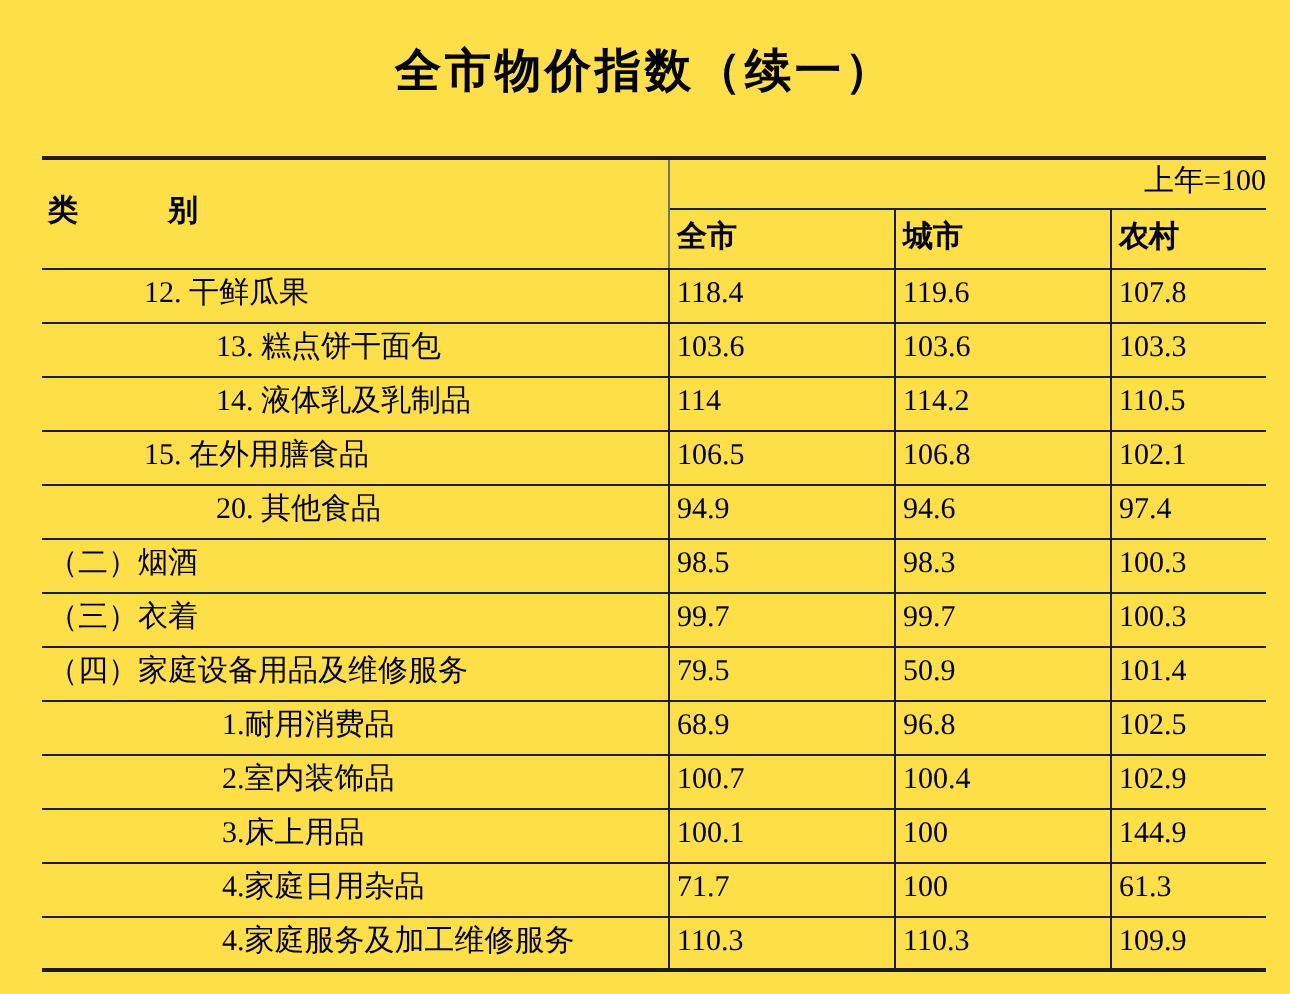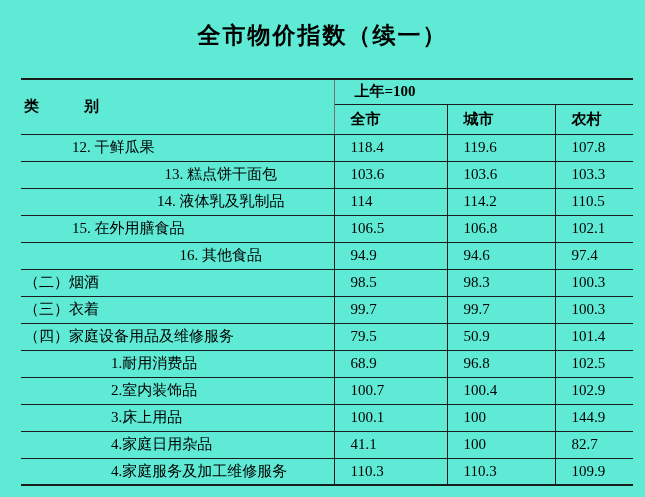--- a/index.html
+++ b/index.html
@@ -9,21 +9,21 @@
     height: 497px;
     background: #ffffff;
     color: #000000;
     font-family: "Liberation Serif", "DejaVu Serif", serif;
   }
   .page {
     position: relative;
     width: 645px;
     height: 497px;
     overflow: hidden;
-    background: #5eead4;
+    background: #fde047;
   }
   .title {
     position: absolute;
     top: 20px;
     left: 0;
     width: 645px;
     margin: 0;
     text-align: center;
     font-size: 23px;
     font-weight: bold;
@@ -55,33 +55,34 @@
   }
   tr.hr1 { height: 25px; }
   tr.hr2 { height: 30px; }
   tbody tr { height: 27px; }
   td.cat {
     padding-left: 3px;
     font-weight: bold;
     border-right: 1px solid #737373;
   }
   td.base {
-    padding-left: 20px;
-    font-weight: bold;
+    padding-left: 8px;
+    font-weight: normal;
     border-bottom: 1px solid #1c1c1c;
+    text-align: right;
   }
   td.val {
     border-left: 1px solid #1c1c1c;
-    padding-left: 16px;
+    padding-left: 4px;
     margin-top: 20px;
   }
   td.hb { font-weight: bold; }
   td.lbl { padding-left: 3px; }
   td.ind-a { padding-left: 51px; }  
-  td.ind-b { padding-left: 87px; text-align: center; }  
+  td.ind-b { padding-left: 87px; }  
   td.ind-c { padding-left: 90px; }  
 </style>
 </head>
 <body>
 
 <div class="page">
   <h1 class="title">全市物价指数（续一）</h1>
 
   <table class="price-table">
     <colgroup>
@@ -120,21 +121,21 @@
         <td class="val">114.2</td>
         <td class="val">110.5</td>
       </tr>
       <tr>
         <td class="lbl ind-a">15. 在外用膳食品</td>
         <td class="val">106.5</td>
         <td class="val">106.8</td>
         <td class="val">102.1</td>
       </tr>
       <tr>
-        <td class="lbl ind-b">16. 其他食品</td>
+        <td class="lbl ind-b">20. 其他食品</td>
         <td class="val">94.9</td>
         <td class="val">94.6</td>
         <td class="val">97.4</td>
       </tr>
       <tr>
         <td class="lbl">（二）烟酒</td>
         <td class="val">98.5</td>
         <td class="val">98.3</td>
         <td class="val">100.3</td>
       </tr>
@@ -163,23 +164,23 @@
         <td class="val">102.9</td>
       </tr>
       <tr>
         <td class="lbl ind-c">3.床上用品</td>
         <td class="val">100.1</td>
         <td class="val">100</td>
         <td class="val">144.9</td>
       </tr>
       <tr>
         <td class="lbl ind-c">4.家庭日用杂品</td>
-        <td class="val">41.1</td>
+        <td class="val">71.7</td>
         <td class="val">100</td>
-        <td class="val">82.7</td>
+        <td class="val">61.3</td>
       </tr>
       <tr>
         <td class="lbl ind-c">4.家庭服务及加工维修服务</td>
         <td class="val">110.3</td>
         <td class="val">110.3</td>
         <td class="val">109.9</td>
       </tr>
     </tbody>
   </table>
 </div>

